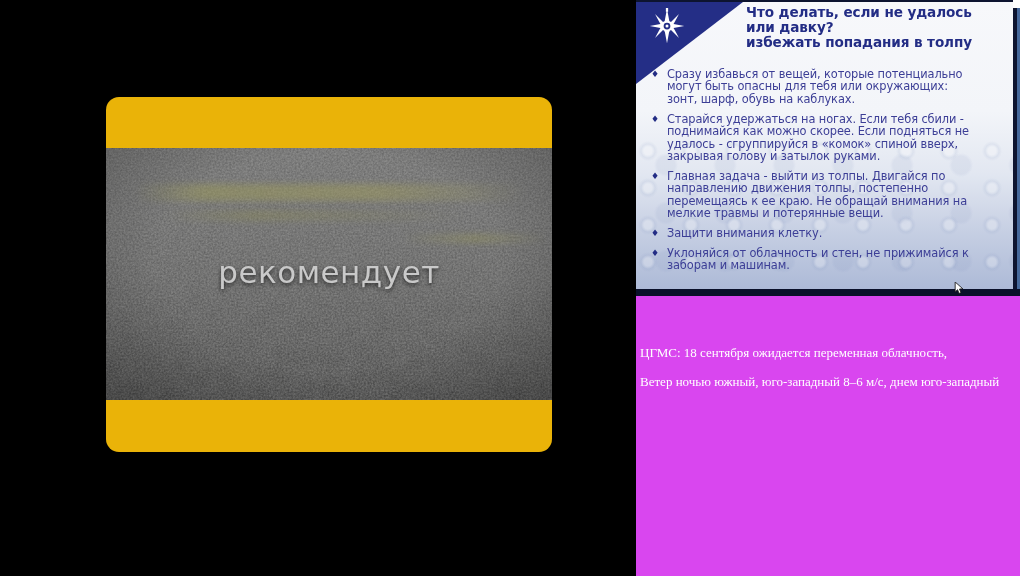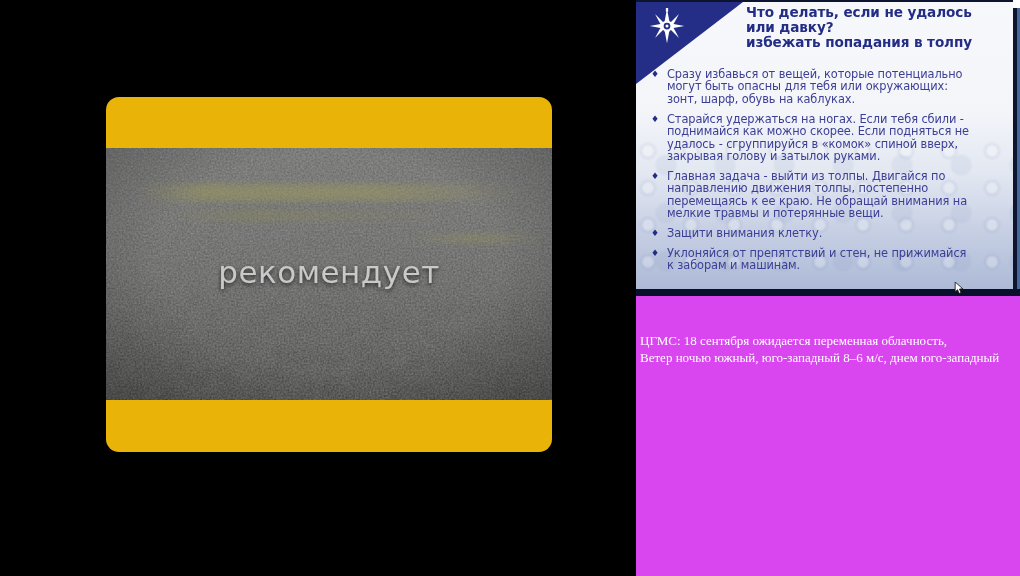--- a/index.html
+++ b/index.html
@@ -47,21 +47,21 @@
      font-size:11.4px;line-height:12.4px;color:#3c3e96;letter-spacing:-0.1px;}
   .diamond{position:absolute;left:1px;top:0px;font-size:9px;color:#232d85;}
   .notch{position:absolute;top:0;right:0;width:7px;height:8px;background:#ffffff;z-index:6;}
   .right-sliver{position:absolute;right:0;top:0;width:3px;height:289px;background:#46699c;}
   .separator{position:absolute;left:0;top:289px;width:384px;height:7px;background:#0a102a;}
 
   .cursor{position:absolute;left:318px;top:282px;z-index:8;}
 
   .weather{position:absolute;left:4px;top:332px;color:#ffffff;
      font-family:"Liberation Serif","DejaVu Serif",serif;font-size:13px;line-height:17px;}
-  .weather div{white-space:pre;}
+  .weather div{white-space:pre;margin-top:12px;}
 </style>
 </head>
 <body>
 
 <div class="screen">
 
   <div class="video-frame">
     <div class="film">
       <svg class="noise" width="446" height="252" xmlns="http://www.w3.org/2000/svg">
         <filter id="grainA">
@@ -125,21 +125,21 @@
         <li>
           <span class="diamond">♦</span>
           <span>Главная задача - выйти из толпы. Двигайся по направлению движения толпы, постепенно перемещаясь к ее краю. Не обращай внимания на мелкие травмы и потерянные вещи.</span>
         </li>
         <li>
           <span class="diamond">♦</span>
           <span>Защити внимания клетку.</span>
         </li>
         <li>
           <span class="diamond">♦</span>
-          <span>Уклоняйся от препятствий и стен, не прижимайся к заборам и машинам.</span>
+          <span>Уклоняйся от облачность и стен, не прижимайся к заборам и машинам.</span>
         </li>
       </ul>
     </div>
 
     <div class="notch"></div>
     <div class="right-sliver"></div>
     <div class="separator"></div>
 
     <svg class="cursor" width="11" height="13" viewBox="0 0 10 12">
       <path d="M1,0 L1,9.2 L3.2,7.1 L4.6,10.6 L6.4,9.8 L5,6.5 L8.1,6.3 Z" fill="#ffffff" stroke="#1a1a1a" stroke-width="0.8"></path>

